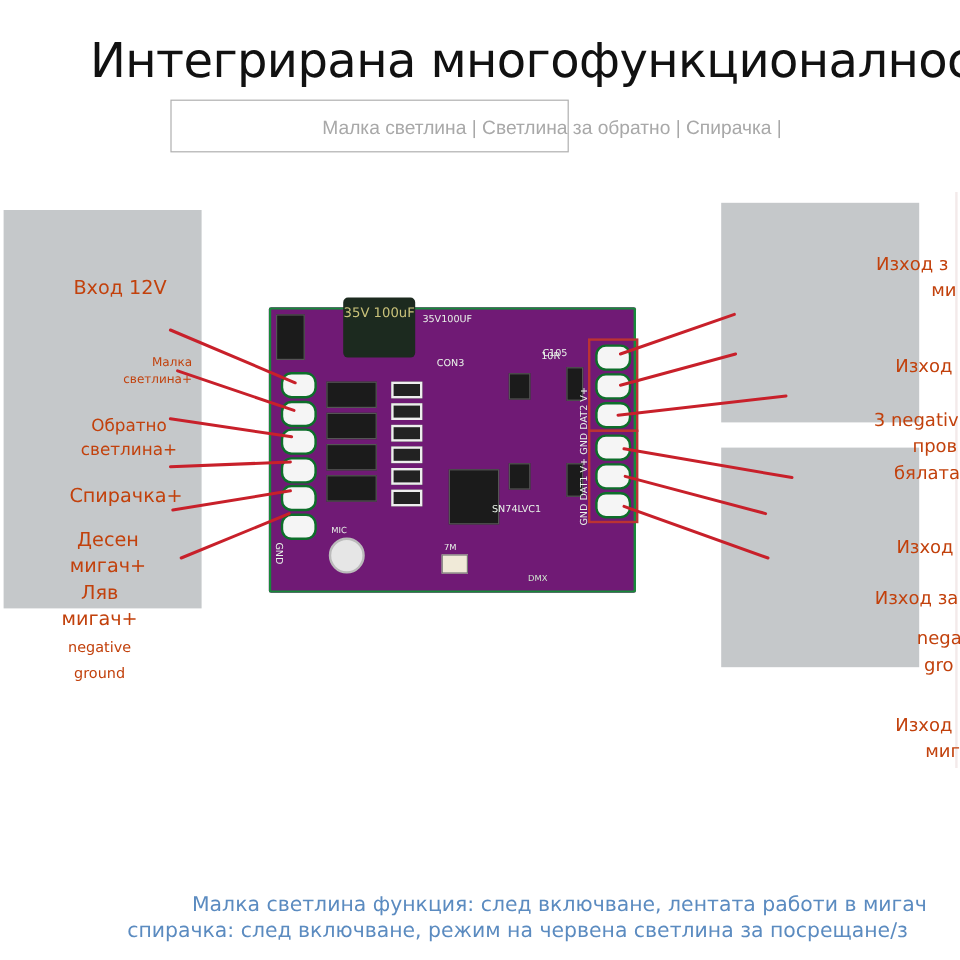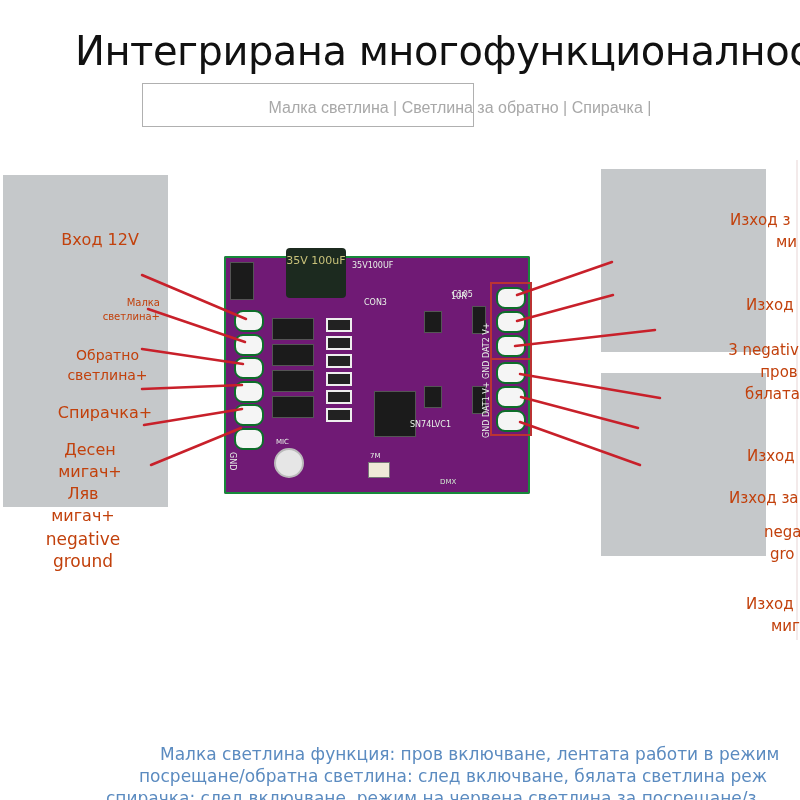--- a/index.html
+++ b/index.html
@@ -44,21 +44,21 @@
 </div>
 <div class="abs lbl" style="left:45px;top:403px;width:120px;font-size:16px;">Спирачка+</div>
 <div class="abs lbl" style="left:40px;top:439px;width:100px;font-size:16px;line-height:22px;">
   <div>Десен</div>
   <div>мигач+</div>
 </div>
 <div class="abs lbl" style="left:33px;top:483px;width:100px;font-size:16px;line-height:22px;">
   <div>Ляв</div>
   <div>мигач+</div>
 </div>
-<div class="abs lbl" style="left:33px;top:528px;width:100px;font-size:17px;line-height:22px;">
+<div class="abs lbl" style="left:33px;top:528px;width:100px;font-size:12px;line-height:22px;">
   <div>negative</div>
   <div>ground</div>
 </div>
 
 <div class="abs lbl" style="left:730px;top:209px;font-size:15px;line-height:22px;text-align:left;">
   <div>Изход з</div>
   <div style="padding-left:46px;">ми</div>
 </div>
 <div class="abs lbl" style="left:746px;top:296px;font-size:15px;text-align:left;">Изход</div>
 <div class="abs lbl" style="left:727px;top:339px;font-size:15px;line-height:22px;text-align:center;">
@@ -146,16 +146,15 @@
     <line x1="517" y1="295" x2="612" y2="262"></line>
     <line x1="517" y1="321" x2="613" y2="295"></line>
     <line x1="515" y1="346" x2="655" y2="330"></line>
     <line x1="520" y1="374" x2="660" y2="398"></line>
     <line x1="521" y1="397" x2="638" y2="428"></line>
     <line x1="520" y1="422" x2="640" y2="465"></line>
   </g>
 </svg>
 
 <div class="abs bottom-text">
-  <div style="padding-right:0;margin-left:160px;text-align:left;">Малка светлина функция: пров включване, лентата работи в режим</div>
-  <div style="margin-left:139px;text-align:left;">посрещане/обратна светлина: след включване, бялата светлина реж</div>
+  <div style="padding-right:0;margin-left:160px;text-align:left;">Малка светлина функция: след включване, лентата работи в мигач</div>
   <div style="margin-left:106px;text-align:left;">спирачка: след включване, режим на червена светлина за посрещане/з</div>
 </div>
 
 </body></html>

